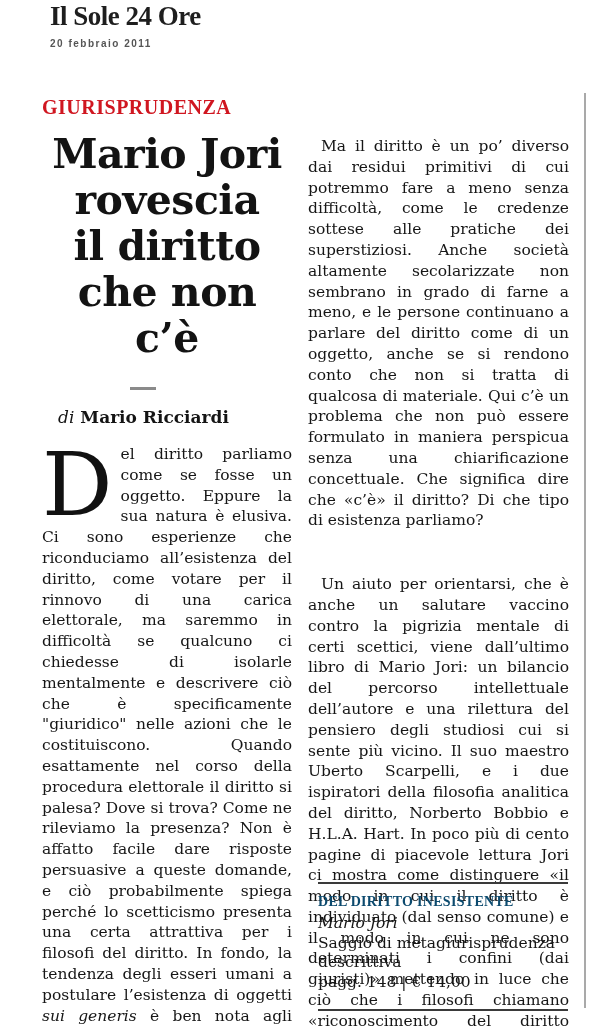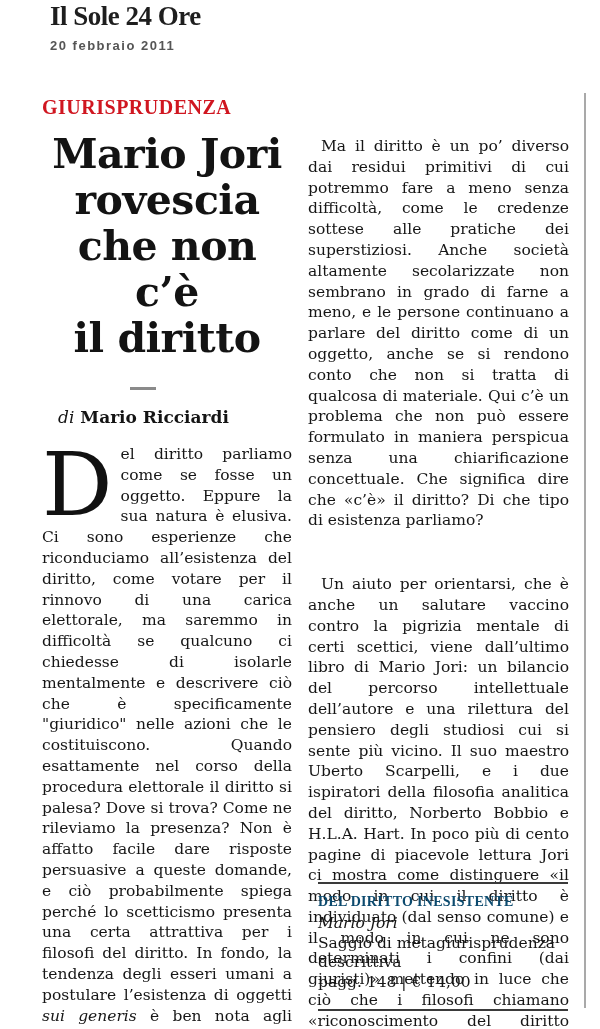--- a/index.html
+++ b/index.html
@@ -14,21 +14,21 @@
   .page{position:relative;width:600px;height:1029px;background:#fff;}
 
   
   .masthead{position:absolute;left:50px;top:1px;}
   .masthead-title{
     font-family:"Liberation Serif", serif;
     font-weight:bold;font-size:27px;letter-spacing:-0.5px;color:#1e1e1e;
   }
   .masthead-date{
     font-family:"Liberation Sans", sans-serif;
-    font-weight:bold;font-size:13px;letter-spacing:1.5px;color:#555;
+    font-weight:bold;font-size:10px;letter-spacing:1.5px;color:#555;
     margin-top:6px;
   }
 
   
   .vrule{position:absolute;left:584px;top:93px;width:2px;height:915px;background:#a9a9a9;}
 
   
   .col-left{position:absolute;left:42px;top:95px;width:250px;}
   .col-right{position:absolute;left:308px;top:93px;width:261px;}
 
@@ -90,22 +90,22 @@
   </header>
 
   <div class="vrule"></div>
 
   <section class="col-left">
     <div class="kicker">GIURISPRUDENZA</div>
 
     <h1 class="headline" style="margin:12px 0 0 0;">
       <div>Mario Jori</div>
       <div>rovescia</div>
+      <div>il diritto</div>
       <div>che non c’è</div>
-      <div>il diritto</div>
     </h1>
 
     <div class="dash"></div>
 
     <div class="byline">
       <span class="prefix">di</span><span class="author">Mario Ricciardi</span>
     </div>
 
     <p class="bodytext lead">
       <span class="dropcap">D</span><span>el diritto parliamo come se fosse un oggetto. Eppure la sua natura è elusiva. Ci sono esperienze che riconduciamo all’esistenza del diritto, come votare per il rinnovo di una carica elettorale, ma saremmo in difficoltà se qualcuno ci chiedesse di isolarle mentalmente e descrivere ciò che è specificamente "giuridico" nelle azioni che le costituiscono. Quando esattamente nel corso della procedura elettorale il diritto si palesa? Dove si trova? Come ne rileviamo la presenza? Non è affatto facile dare risposte persuasive a queste domande, e ciò probabilmente spiega perché lo scetticismo presenta una certa attrattiva per i filosofi del diritto. In fondo, la tendenza degli esseri umani a postulare l’esistenza di oggetti </span><i>sui generis</i><span> è ben nota agli studiosi di scienze sociali. Demistificare le credenze tradizionali è un’attività che storici, antropologi, scienziati cognitivi svolgono con un certo gusto e non trascurabili successi.</span>

